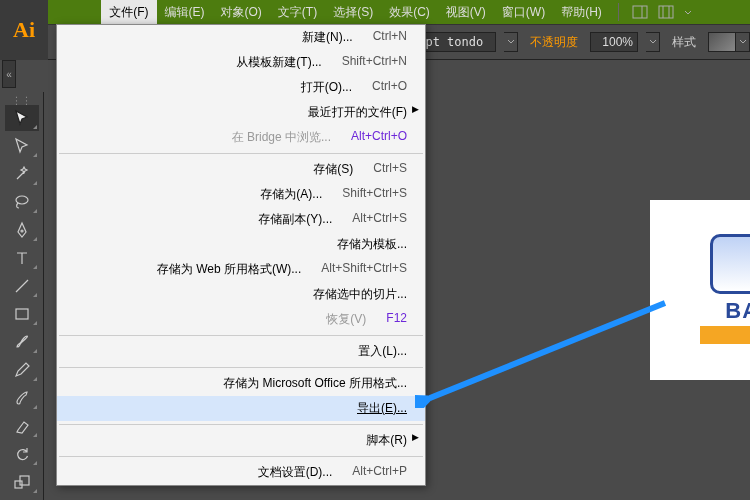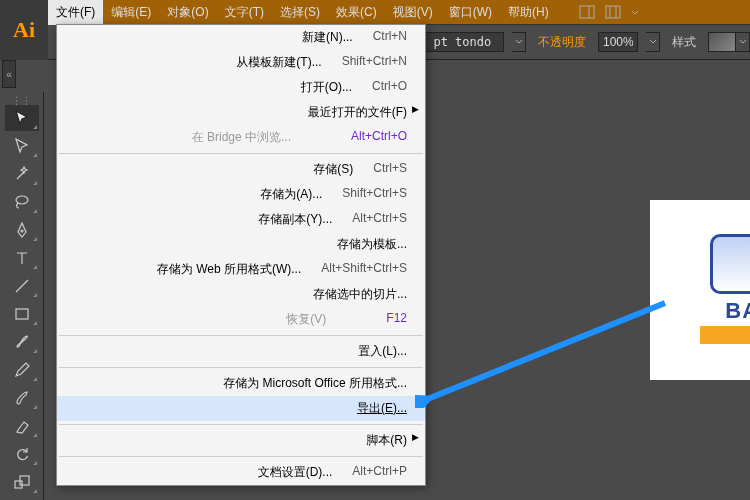--- a/index.html
+++ b/index.html
@@ -1,52 +1,52 @@
 <!DOCTYPE html>
 <html><head>
 <meta charset="utf-8">
 <style>
 * { margin: 0; padding: 0; box-sizing: border-box; font-family: "Microsoft YaHei", sans-serif; }
 body { width: 750px; height: 500px; background: #4a4a4a; overflow: hidden; position: relative; }
-.menubar { height: 24px; background: #a16207; display: flex; align-items: center; padding-left: 48px; font-size: 12px; color: #ddd; }
+.menubar { height: 24px; background: #4d7c0f; display: flex; align-items: center; padding-left: 48px; font-size: 12px; color: #ddd; justify-content: center; }
 .menubar-item { padding: 4px 8px; cursor: default; }
 .menubar-item.active { background: #e8e8e8; color: #000; }
 .menubar-sep { width: 1px; height: 18px; background: #666; margin: 0 8px; }
 .menubar-icon { width: 18px; height: 18px; margin: 0 4px; display: flex; align-items: center; justify-content: center; }
 .menubar-icon svg { width: 16px; height: 16px; }
 .ai-logo { position: absolute; top: 0; left: 0; width: 48px; height: 60px; background: #3a3a3a; display: flex; align-items: center; justify-content: center; color: #ff9a00; font-size: 22px; font-weight: bold; font-family: Georgia, serif; }
 .optionbar { height: 36px; background: #4a4a4a; border-top: 1px solid #333; border-bottom: 1px solid #222; display: flex; align-items: center; padding-left: 12px; font-size: 12px; color: #ccc; gap: 8px; }
 .optionbar .label { padding: 0 4px; }
 .swatch { width: 28px; height: 18px; background: #fff; border: 1px solid #222; }
 .swatch.black { background: #000; }
 .swatch-dd { width: 14px; height: 18px; border: 1px solid #222; border-left: 0; display: flex; align-items: center; justify-content: center; }
 .field { background: #3a3a3a; border: 1px solid #222; color: #ddd; padding: 2px 4px; font-family: inherit; font-size: 12px; height: 20px; }
 .field.stroke { width: 90px; font-family: monospace; }
-.field.opacity { width: 40px; text-align: right; }
+.field.opacity { width: 48px; text-align: right; }
 .push-right { margin-left: auto; }
 .opacity-label { color: #ff9a00; }
 .style-swatch { width: 28px; height: 20px; background: linear-gradient(135deg,#555,#888); border: 1px solid #222; }
 .dropdown-arrow { width: 14px; height: 20px; border: 1px solid #222; border-left: 0; display: flex; align-items: center; justify-content: center; }
 .control-toggle { position: absolute; top: 60px; left: 2px; width: 14px; height: 28px; background: #3a3a3a; border: 1px solid #222; display: flex; align-items: center; justify-content: center; color: #aaa; font-size: 10px; }
 .toolbar { position: absolute; top: 92px; left: 0; width: 44px; background: #4a4a4a; border-right: 1px solid #222; display: flex; flex-direction: column; align-items: center; padding-top: 4px; }
 .toolbar .grip { width: 24px; height: 8px; display: flex; align-items: center; justify-content: center; color: #888; font-size: 10px; }
 .tool { width: 34px; height: 26px; margin: 1px 0; display: flex; align-items: center; justify-content: center; position: relative; }
 .tool.selected { background: #333; }
 .tool svg { width: 20px; height: 20px; stroke: #ccc; fill: none; stroke-width: 1.2; }
 .tool.selected svg { stroke: #fff; }
 .tool .corner { position: absolute; right: 2px; bottom: 2px; width: 0; height: 0; border-right: 4px solid #888; border-top: 4px solid transparent; }
 .canvas-area { position: absolute; left: 44px; top: 60px; right: 0; bottom: 0; background: #4a4a4a; }
 .artboard { position: absolute; right: -100px; top: 140px; width: 200px; height: 180px; background: #fff; display: flex; align-items: center; justify-content: center; }
 .badge { text-align: center; }
 .badge .shield { width: 80px; height: 60px; border: 3px solid #2a4a9a; border-radius: 10px; margin: 0 auto 4px; position: relative; background: linear-gradient(#bfd2f5,#fff); }
 .badge .text { font-weight: 900; font-size: 22px; color: #2a4a9a; letter-spacing: 1px; font-family: Arial Black, sans-serif; }
 .badge .banner { width: 100px; height: 18px; background: #f5a623; margin: 2px auto; position: relative; }
 .dropdown-menu { position: absolute; left: 56px; top: 24px; width: 370px; background: #f4f4f4; border: 1px solid #888; box-shadow: 2px 2px 8px rgba(0,0,0,0.4); font-size: 12px; z-index: 100; }
 .menu-item { display: flex; justify-content: flex-end; padding: 4px 18px 4px 22px; color: #000; }
-.menu-item.disabled { color: #999; gap: 40px; }
+.menu-item.disabled { color: #999; }
 .menu-item.highlight { background: #d6e6fb; text-decoration: underline; }
 .menu-sep { height: 1px; background: #ccc; margin: 3px 2px; }
 .menu-item .shortcut { color: #555; padding-left: 20px; }
 .menu-item.disabled .shortcut { color: #6d28d9; }
 .menu-item .submenu-arrow { position: absolute; right: 6px; }
 .arrow-annotation { position: absolute; left: 415px; top: 298px; z-index: 200; }
 .arrow-annotation svg { width: 260px; height: 110px; }
 </style>
 </head>
 <body>

